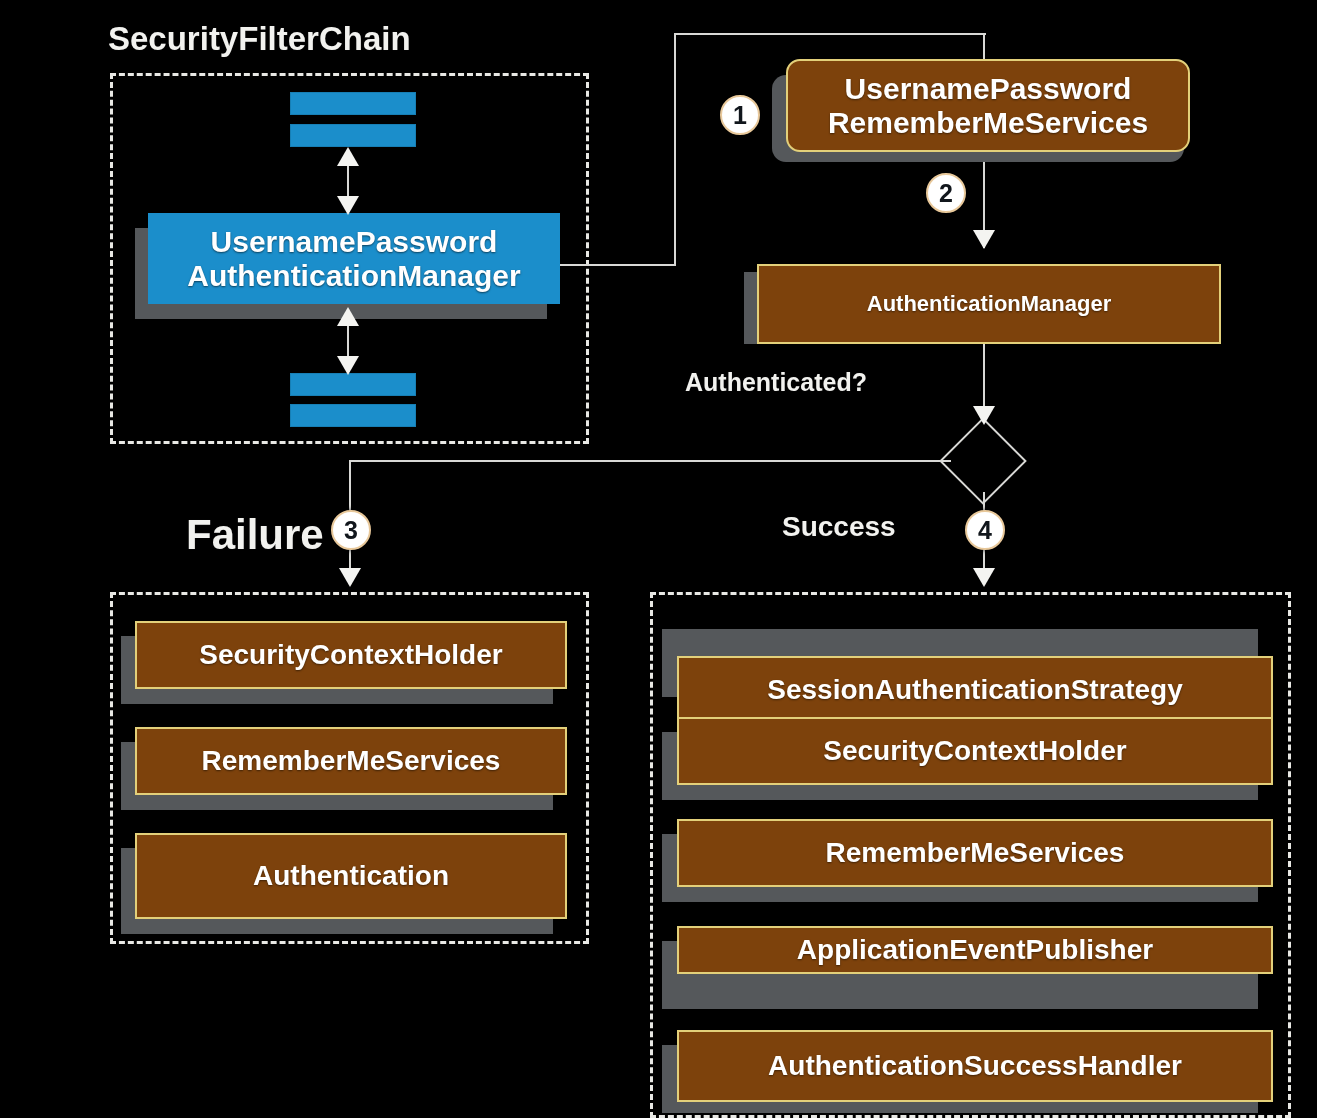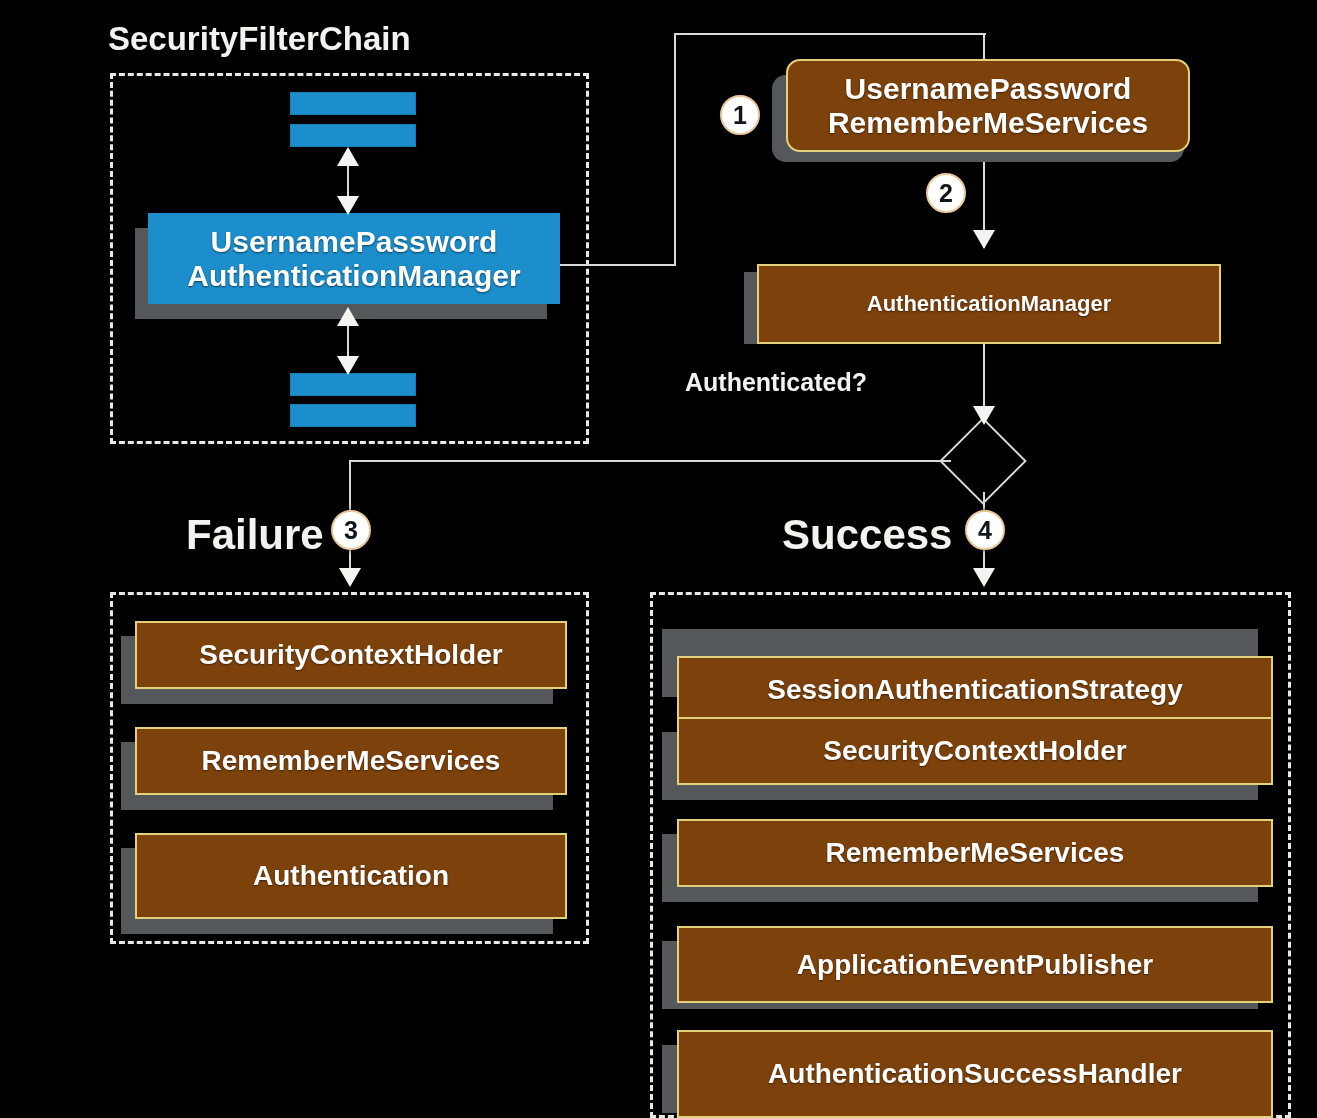--- a/index.html
+++ b/index.html
@@ -210,21 +210,21 @@
   <div class="hline" style="left:350px; top:460px; width:601px;"></div>
   <div class="vline" style="left:349px; top:460px; height:112px;"></div>
   <div class="arrow-down" style="left:339px; top:568px;"></div>
   <div class="plain-label" style="left:186px; top:511px; font-size:42px;">Failure</div>
   <div class="step-circle" style="left:331px; top:510px; width:36px; height:36px; font-size:25px;">
     <span>3</span>
   </div>
 
   <div class="vline" style="left:983px; top:492px; height:80px;"></div>
   <div class="arrow-down" style="left:973px; top:568px;"></div>
-  <div class="plain-label" style="left:782px; top:511px; font-size:42px;">Success</div>
+  <div class="plain-label" style="left:782px; top:511px; font-size:28px;">Success</div>
   <div class="step-circle" style="left:965px; top:510px; width:36px; height:36px; font-size:25px;">
     <span>4</span>
   </div>
 
   <div class="dashed-group" style="left:110px; top:592px; width:479px; height:352px;"></div>
 
   <div class="node-shadow" style="left:121px; top:636px; width:432px; height:68px;"></div>
   <div class="brown-node" style="left:135px; top:621px; width:432px; height:68px; font-size:28px;">
     <span>SecurityContextHolder</span>
   </div>
@@ -252,22 +252,22 @@
   <div class="brown-node" style="left:677px; top:717px; width:596px; height:68px; font-size:28px;">
     <span>SecurityContextHolder</span>
   </div>
 
   <div class="node-shadow" style="left:662px; top:834px; width:596px; height:68px;"></div>
   <div class="brown-node" style="left:677px; top:819px; width:596px; height:68px; font-size:28px;">
     <span>RememberMeServices</span>
   </div>
 
   <div class="node-shadow" style="left:662px; top:941px; width:596px; height:68px;"></div>
-  <div class="brown-node" style="left:677px; top:926px; width:596px; height:77px; font-size:28px;">
+  <div class="brown-node" style="left:677px; top:926px; width:596px; height:48px; font-size:28px;">
     <span>ApplicationEventPublisher</span>
   </div>
 
   <div class="node-shadow" style="left:662px; top:1045px; width:596px; height:68px;"></div>
-  <div class="brown-node" style="left:677px; top:1030px; width:596px; height:88px; font-size:28px;">
+  <div class="brown-node" style="left:677px; top:1030px; width:596px; height:72px; font-size:28px;">
     <span>AuthenticationSuccessHandler</span>
   </div>
 
 </div>
 
 </body></html>

